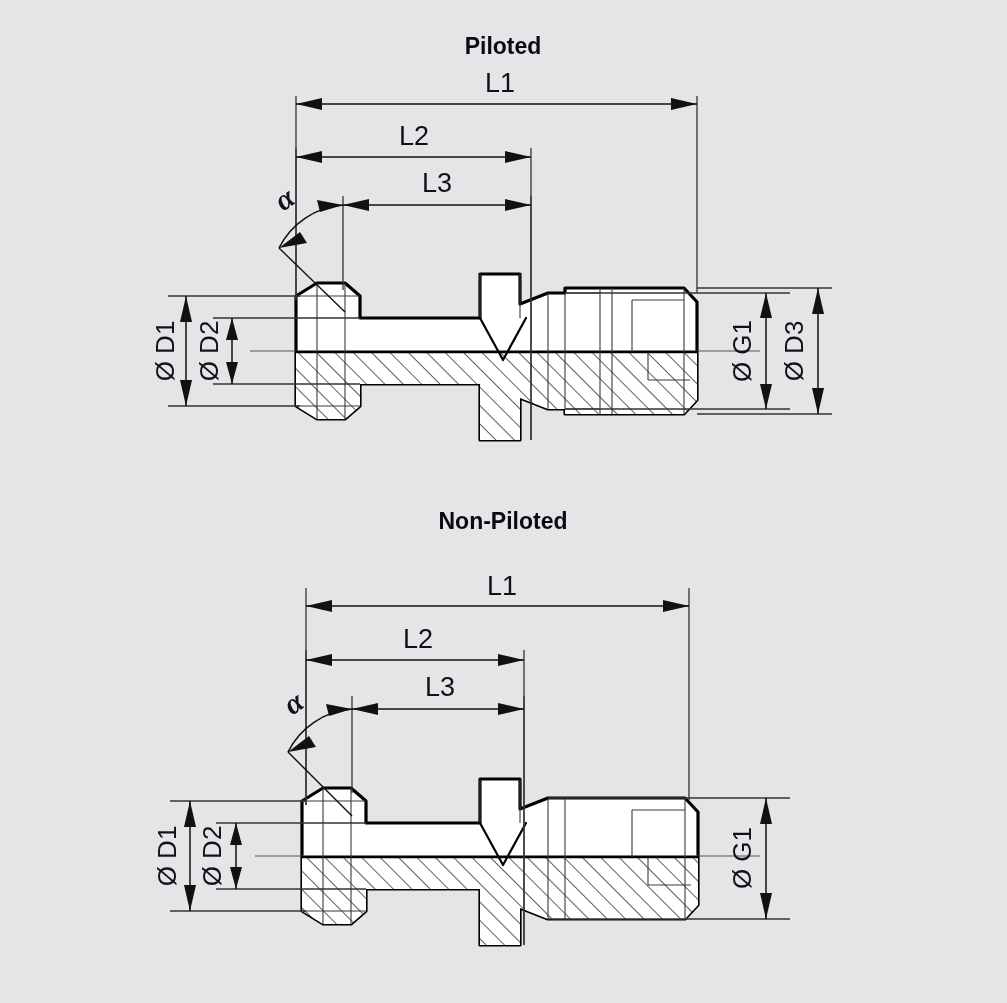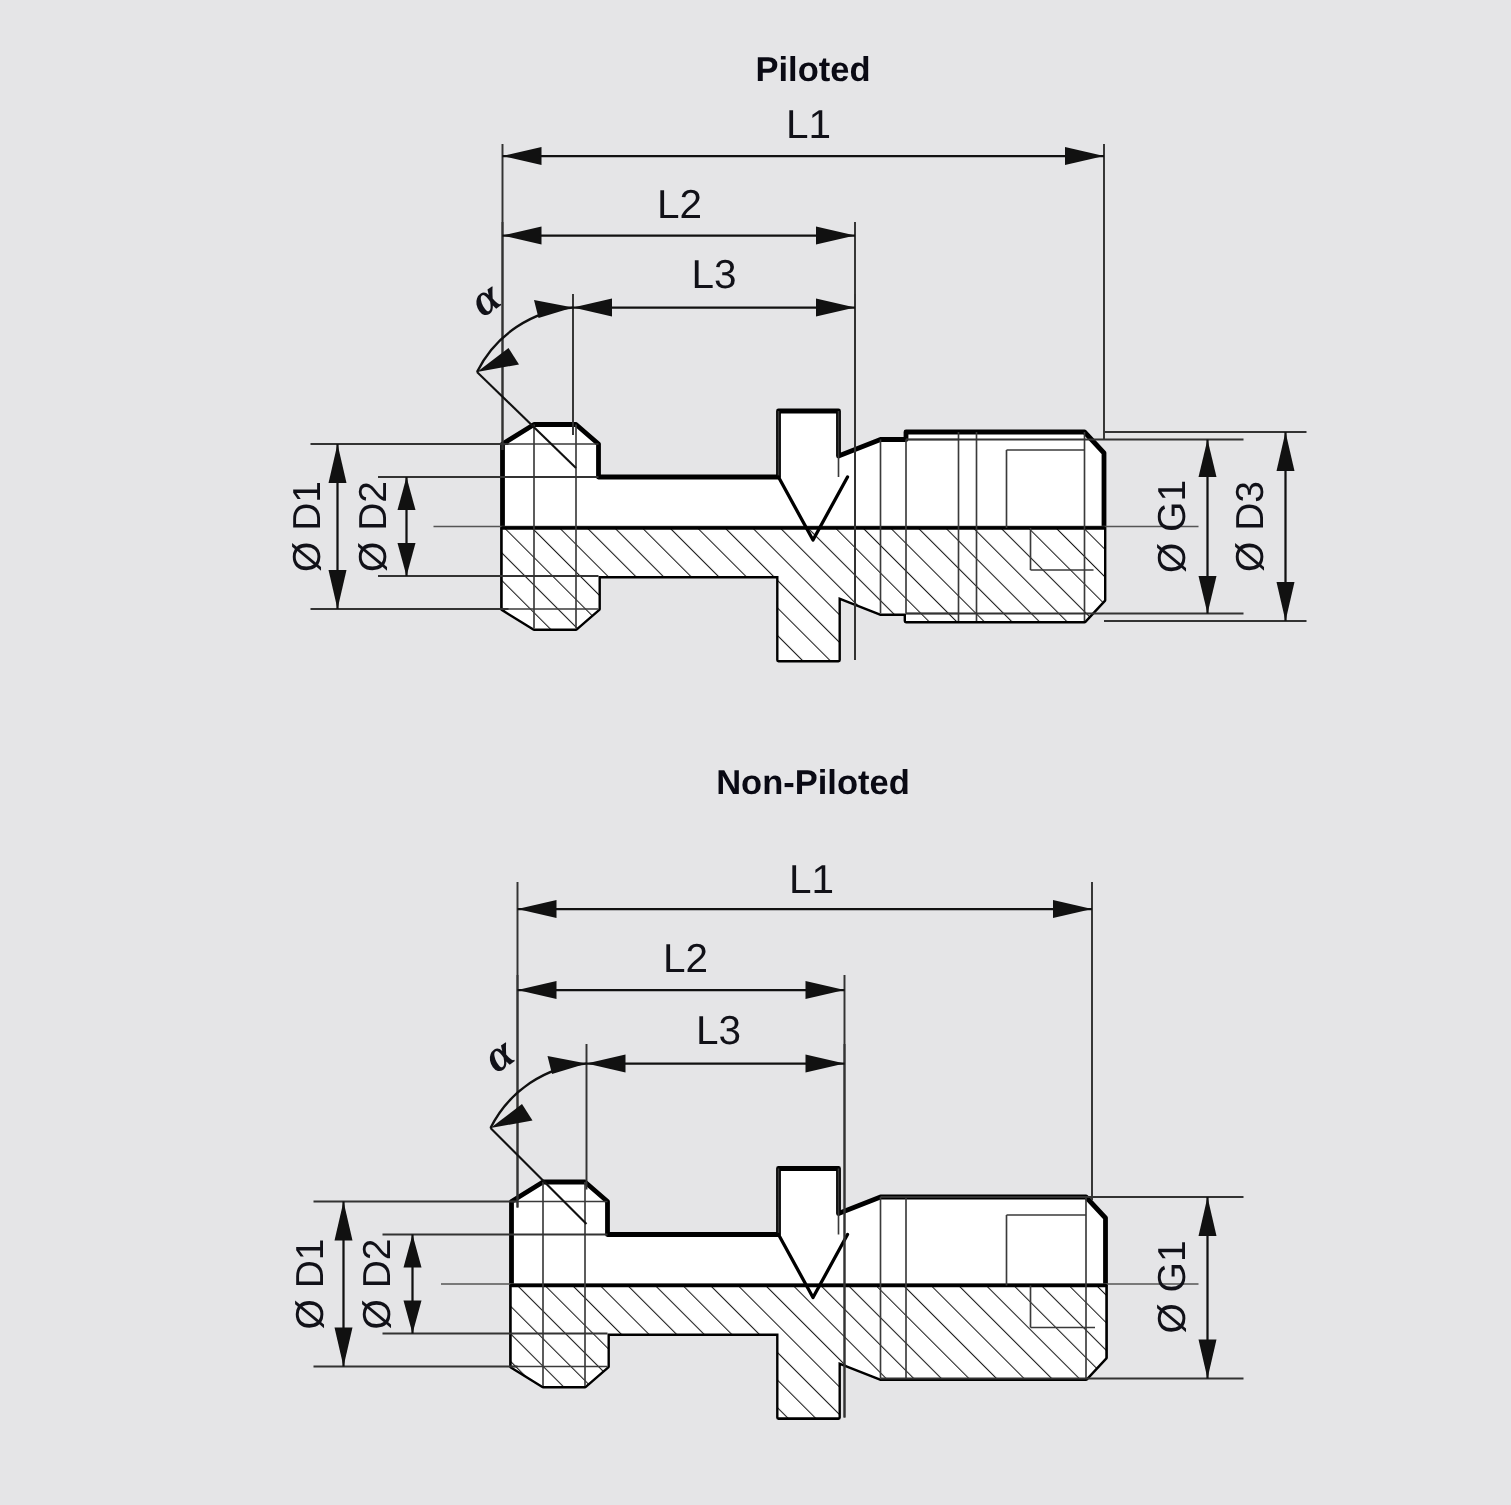--- a/index.html
+++ b/index.html
@@ -4,21 +4,21 @@
 <title>Pull Stud Technical Drawing</title>
 <style>
   html,body{margin:0;padding:0;}
   body{
     width:1007px;height:1003px;
     background:#e5e5e7;
     font-family:"Liberation Sans", sans-serif;
     overflow:hidden;
     position:relative;
   }
-  .sheet{position:absolute;left:16px;top:0;width:839px;height:1003px;padding-left:23px;}
+  .sheet{position:absolute;left:0;top:0;width:839px;height:1003px;}
   svg{display:block;}
   .ttl{
     font-family:"Liberation Sans", sans-serif;
     font-weight:bold;
     font-size:23px;
     fill:#0a0a14;
   }
   .dimlbl{
     font-family:"Liberation Sans", sans-serif;
     font-weight:normal;

